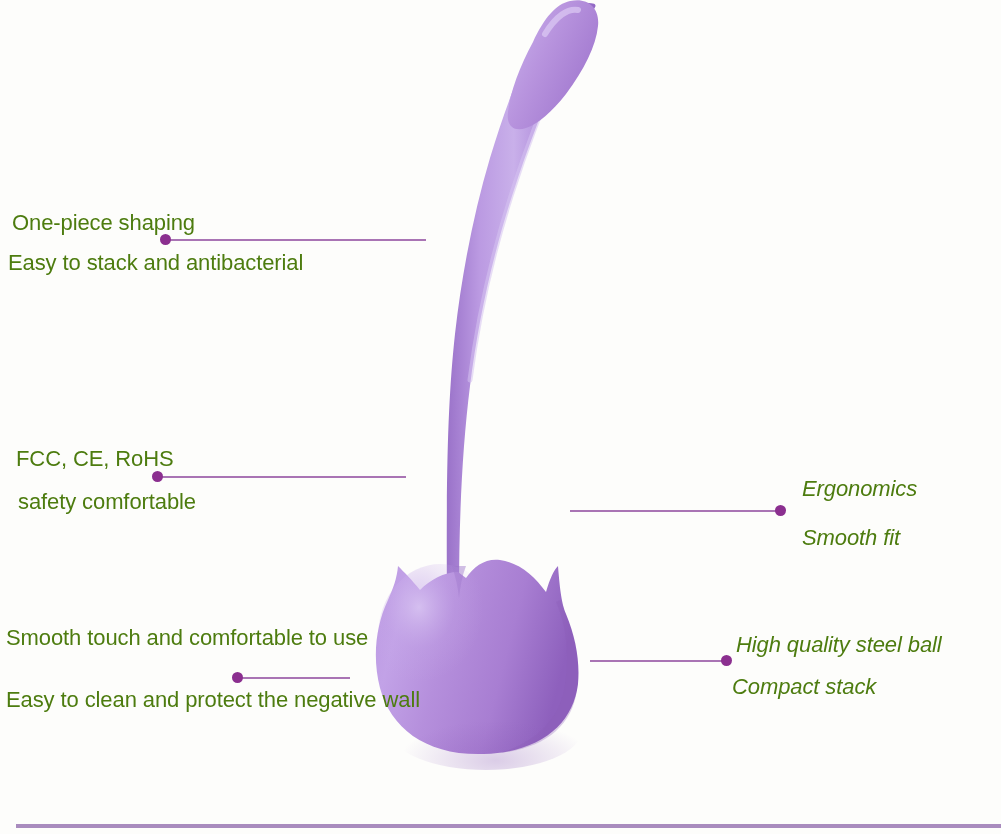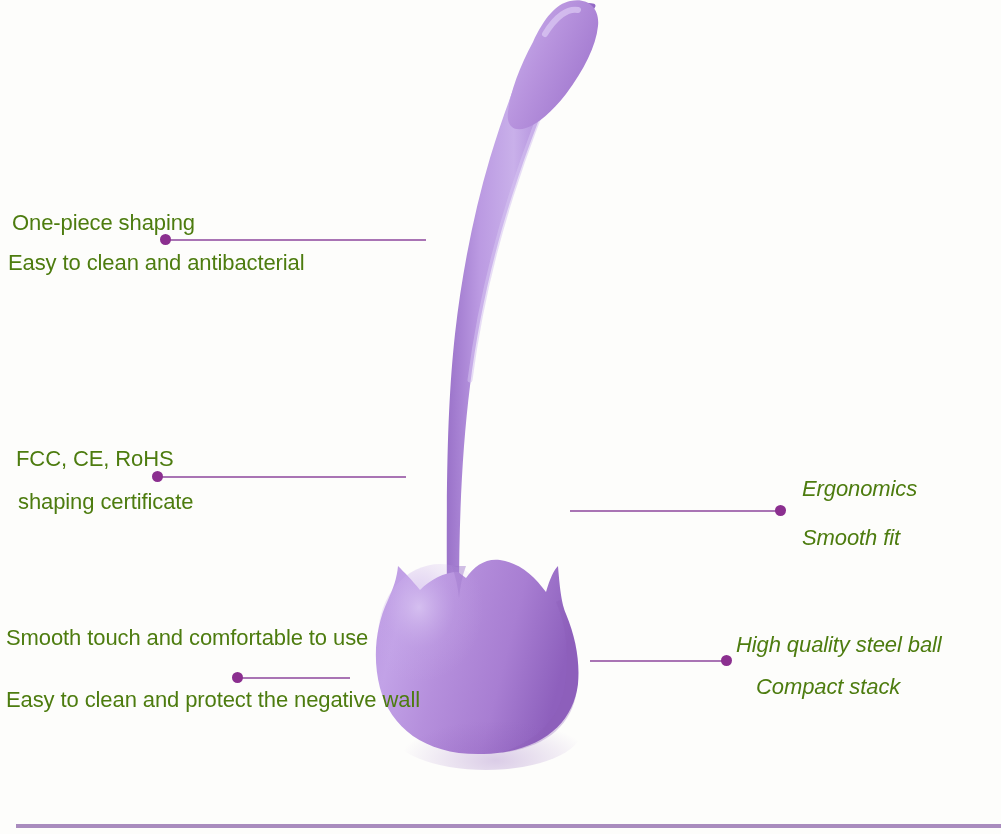--- a/index.html
+++ b/index.html
@@ -172,30 +172,30 @@
                C 570 658, 567 626, 556 602 Z" fill="#8a5cb6" fill-opacity="0.30"></path>
     </g>
   </svg>
 
   <div class="callout">
     <div class="callout-text" style="left:12px; top:212px;">One-piece shaping</div>
     <div class="leader" style="left:160px; top:234px; width:266px;">
       <div class="leader-line" style="left:5px; width:261px;"></div>
       <div class="leader-dot" style="left:0px;"></div>
     </div>
-    <div class="callout-text" style="left:8px; top:252px;">Easy to clean and antibacterial</div>
+    <div class="callout-text" style="left:8px; top:252px;">Easy to stack and antibacterial</div>
   </div>
 
   <div class="callout">
     <div class="callout-text" style="left:16px; top:448px;">FCC, CE, RoHS</div>
     <div class="leader" style="left:152px; top:471px; width:254px;">
       <div class="leader-line" style="left:5px; width:249px;"></div>
       <div class="leader-dot" style="left:0px;"></div>
     </div>
-    <div class="callout-text" style="left:18px; top:491px;">shaping certificate</div>
+    <div class="callout-text" style="left:18px; top:491px;">safety comfortable</div>
   </div>
 
   <div class="callout">
     <div class="callout-text" style="left:6px; top:627px;">Smooth touch and comfortable to use</div>
     <div class="leader" style="left:232px; top:672px; width:118px;">
       <div class="leader-line" style="left:5px; width:113px;"></div>
       <div class="leader-dot" style="left:0px;"></div>
     </div>
     <div class="callout-text" style="left:6px; top:689px;text-align:center;">Easy to clean and protect the negative wall</div>
   </div>
@@ -208,18 +208,18 @@
     </div>
     <div class="callout-text right-side" style="left:802px; top:527px;">Smooth fit</div>
   </div>
 
   <div class="callout">
     <div class="callout-text right-side" style="left:736px; top:634px;">High quality steel ball</div>
     <div class="leader" style="left:590px; top:655px; width:142px;">
       <div class="leader-line" style="left:0px; width:137px;"></div>
       <div class="leader-dot" style="left:131px;"></div>
     </div>
-    <div class="callout-text right-side" style="left:756px; top:676px;text-align:right;">Compact stack</div>
+    <div class="callout-text right-side" style="left:732px; top:676px;text-align:right;">Compact stack</div>
   </div>
 
   <div id="bottom-rule"></div>
 
 </div>
 
 </body></html>

